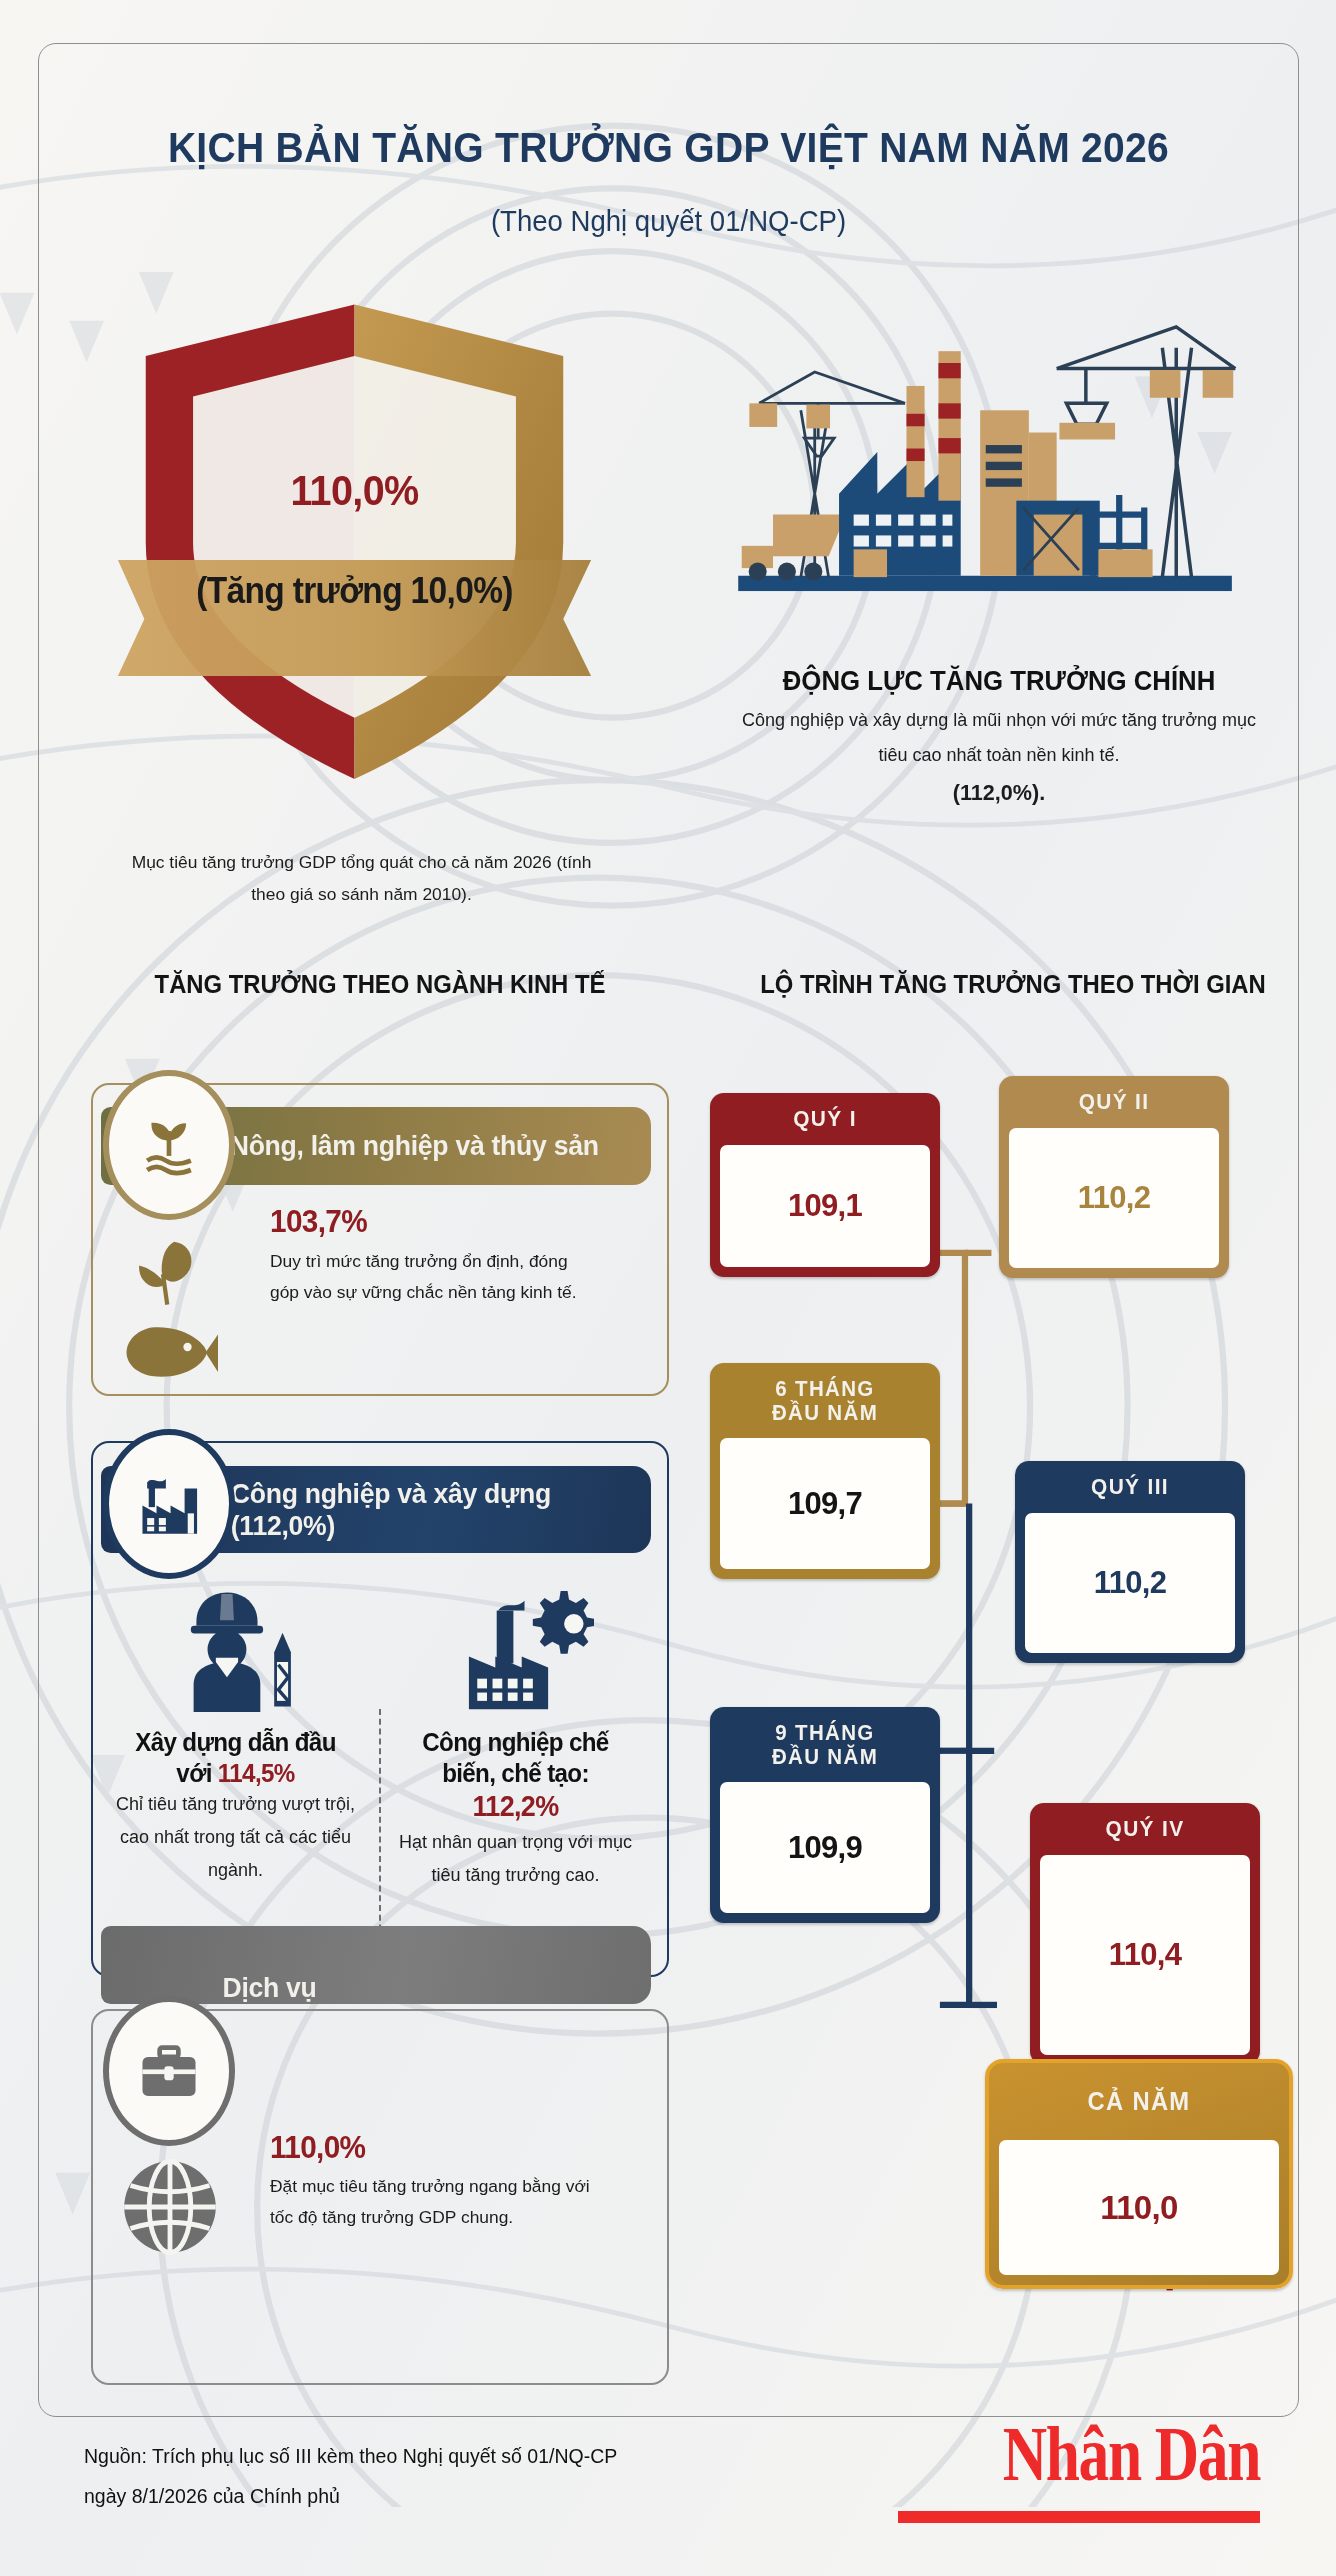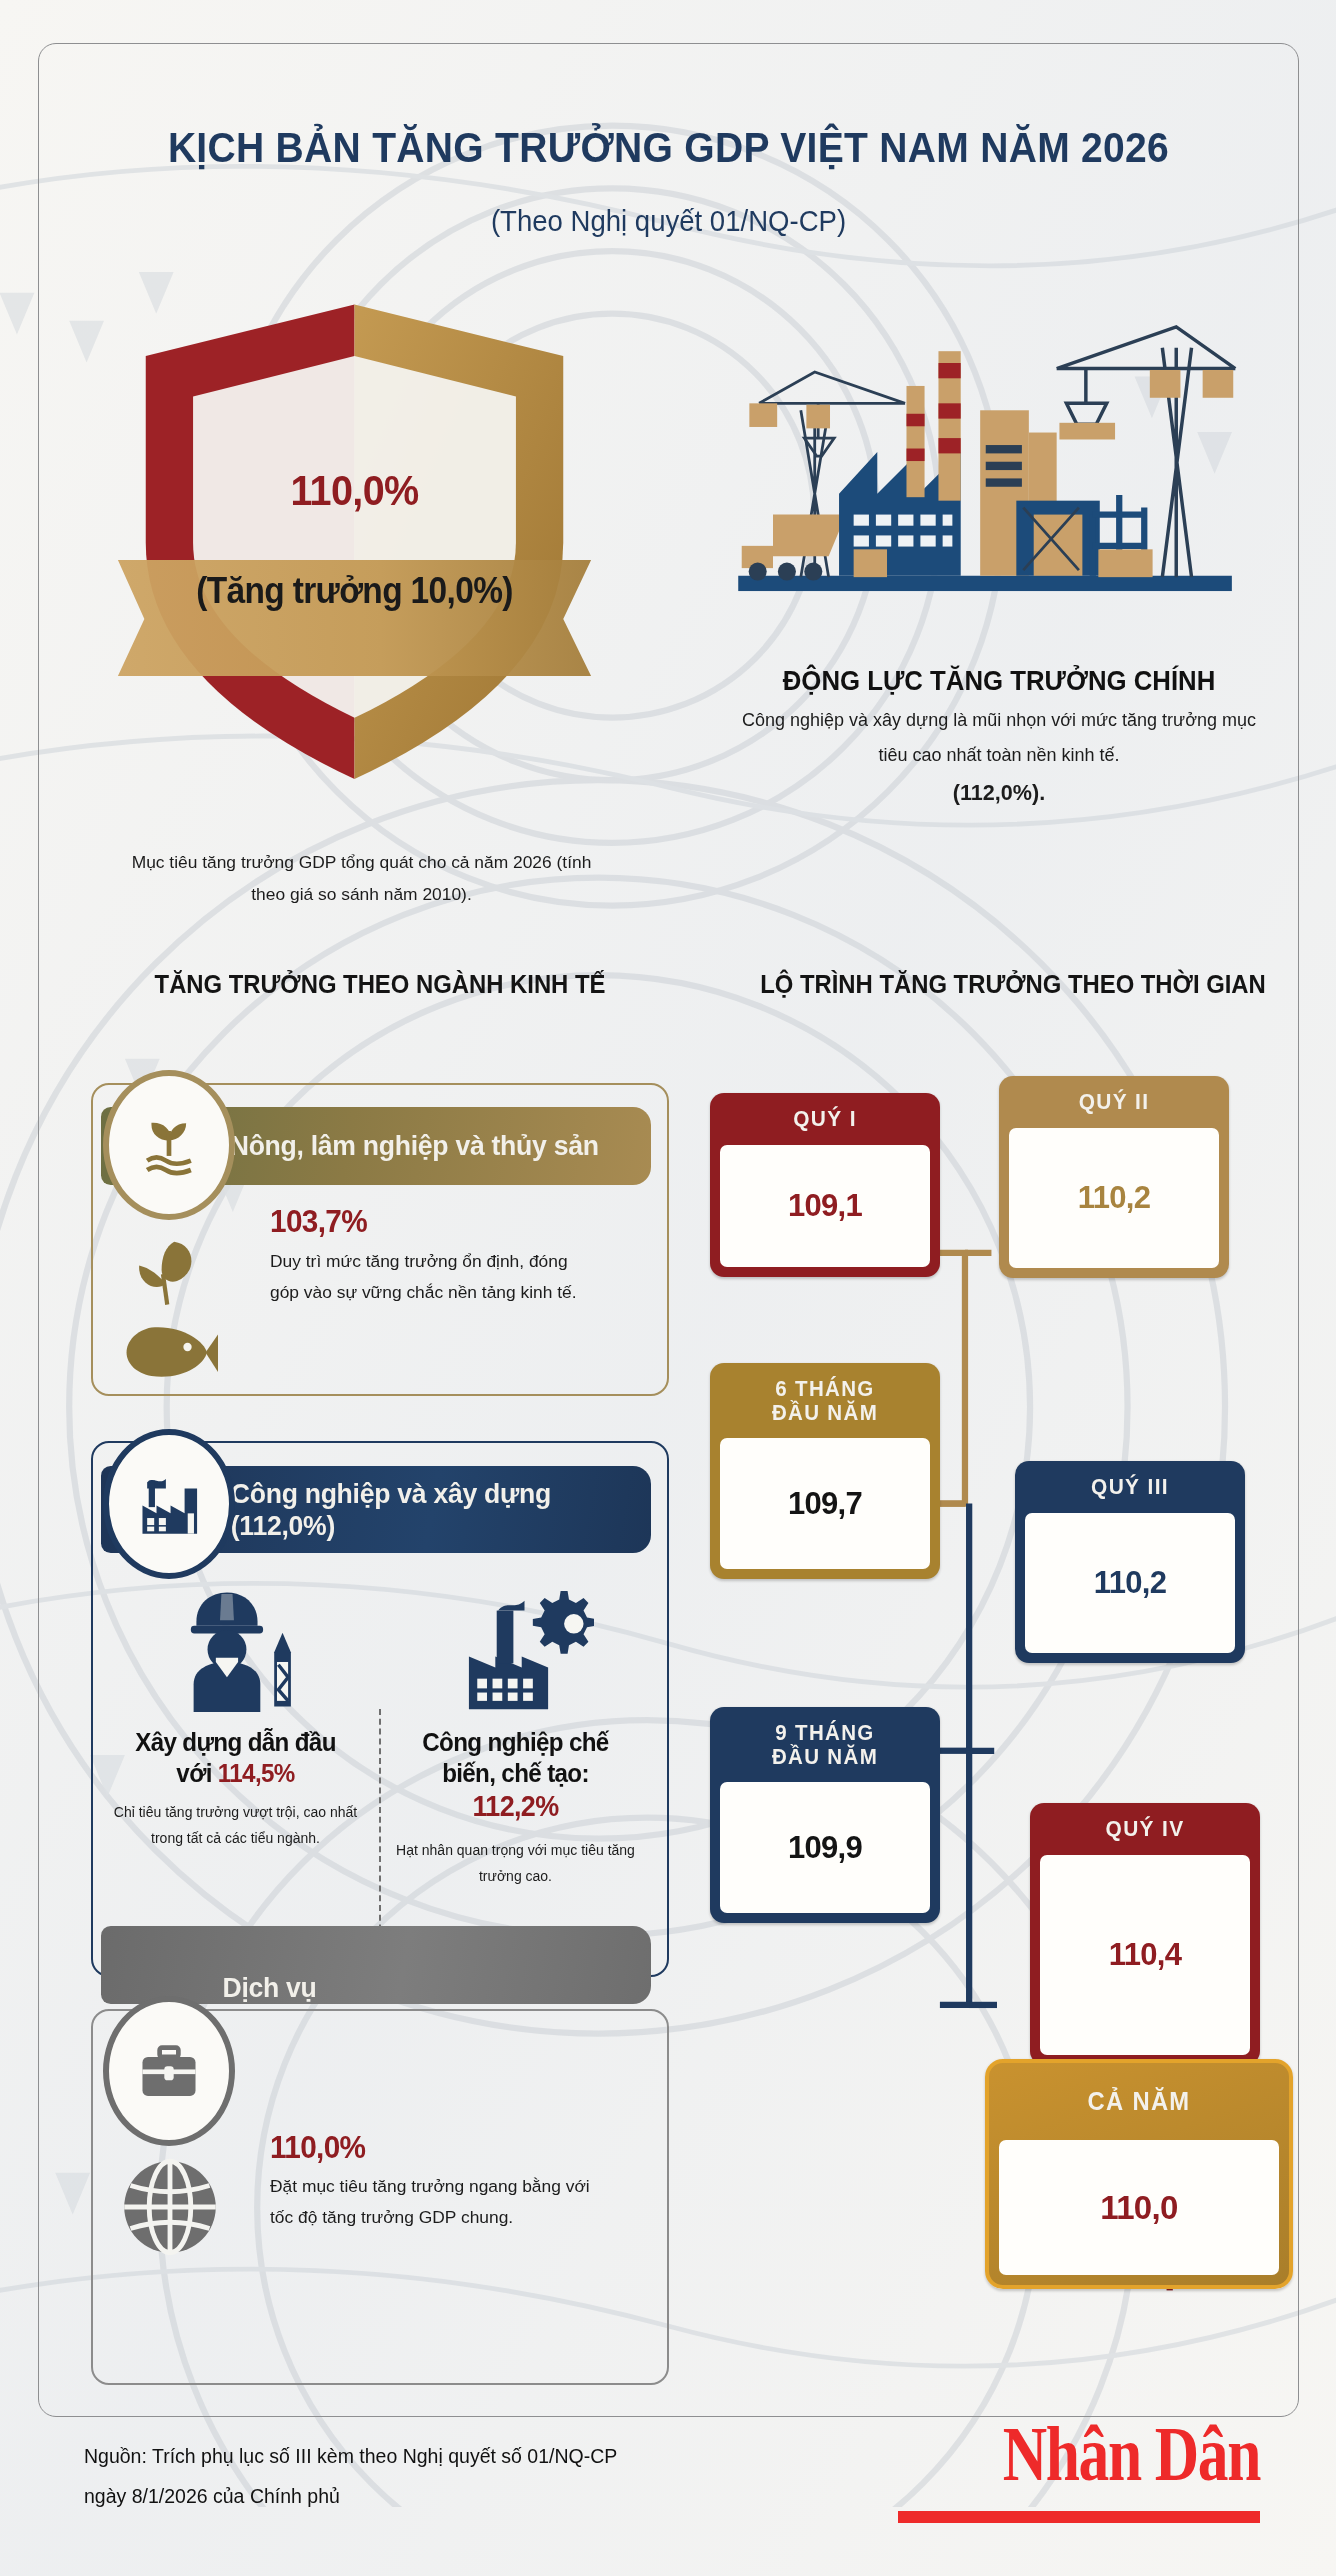--- a/index.html
+++ b/index.html
@@ -126,21 +126,21 @@
   #pct-serv  { left:270px; top:2129px; }
   #desc-serv { left:270px; top:2171px; width:320px; }
 
   
   .subcol { position:absolute; top:1727px; width:251px; text-align:center; }
   #sub-left  { left:110px; }
   #sub-right { left:390px; }
   .sub-title { font-size:26px; font-weight:bold; color:#111; line-height:1.18; letter-spacing:-0.7px; transform:scaleX(.93); }
   .sub-title .red { color:#8f1d21; }
   .sub-pct { font-size:29px; font-weight:bold; color:#8f1d21; line-height:1.3; letter-spacing:-0.7px; transform:scaleX(.93);}
-  .sub-desc { font-size:14px; line-height:1.82; color:#1c1c1c; margin-top:12px; }
+  .sub-desc { font-size:18px; line-height:1.82; color:#1c1c1c; margin-top:0; }
   .dash-div {
     position:absolute; left:379px; top:1709px; width:0; height:251px;
     border-left:2.1px dashed #6f6f6f;
   }
   .ind-icons { position:absolute; top:1580px; width:578px; left:91px; display:flex; }
   .ind-icons > div { flex:1; display:flex; justify-content:center; align-items:flex-end; }
 
   
   .tbox { position:absolute; border-radius:14px; box-shadow:0 1.4px 2.8px rgba(0,0,0,.2); }
   .tbox .lbl {

